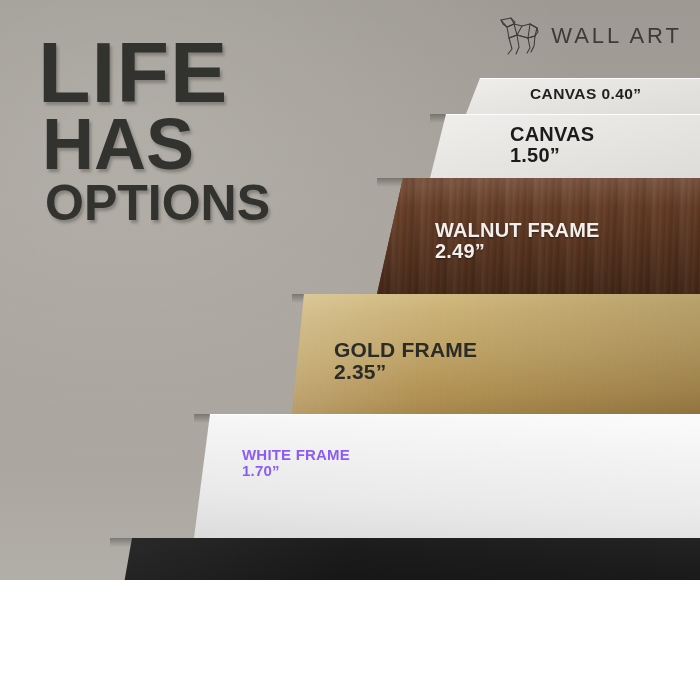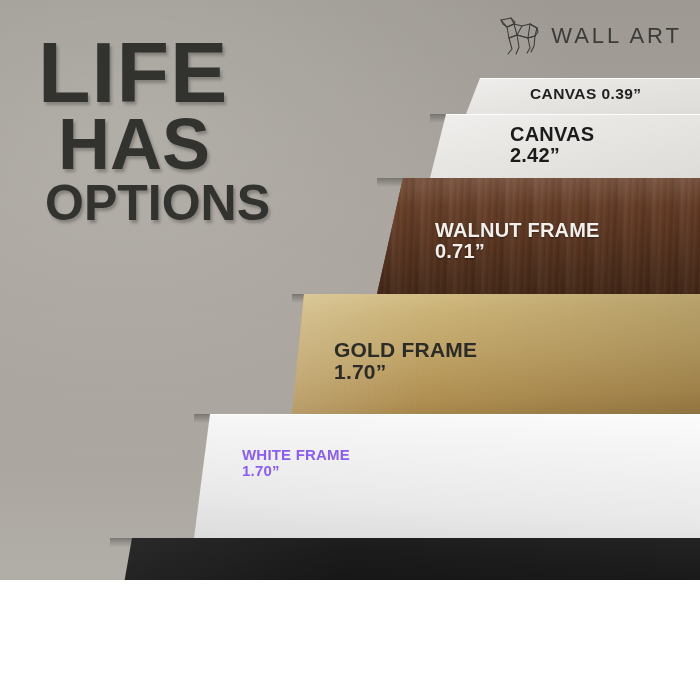--- a/index.html
+++ b/index.html
@@ -51,21 +51,21 @@
     left: 38px;
     top: 36px;
     color: #32322f;
     font-weight: bold;
     letter-spacing: -0.5px;
     line-height: 0.86;
     text-shadow: 2px 3px 3px rgba(70,67,62,0.40);
     white-space: nowrap;
   }
   .headline .l1 { display:block; font-size: 86px; letter-spacing: 1px; }
-  .headline .l2 { display:block; font-size: 72px; margin-left: 20px; margin-top: 4px; letter-spacing: 0px;}
+  .headline .l2 { display:block; font-size: 72px; margin-left: 4px; margin-top: 4px; letter-spacing: 0px;}
   .headline .l3 { display:block; font-size: 50px; margin-left: 7px; margin-top: 6px; letter-spacing: 0px;}
 
   
   .brand {
     position: absolute;
     right: 18px;
     top: 16px;
     display: flex;
     align-items: center;
     gap: 8px;
@@ -260,39 +260,39 @@
   </div>
 
   <div class="slab-shadow" style="left:430px; top:114px; width:270px;"></div>
   <div class="slab-shadow" style="left:377px; top:178px; width:323px;"></div>
   <div class="slab-shadow" style="left:292px; top:294px; width:408px;"></div>
   <div class="slab-shadow" style="left:194px; top:414px; width:506px;"></div>
   <div class="slab-shadow" style="left:110px; top:538px; width:590px;"></div>
 
   <div class="slab" id="panel-canvas-075">
     <div class="face"></div>
-    <div class="label">CANVAS  0.39”</div>
+    <div class="label">CANVAS  0.40”</div>
   </div>
 
   <div class="slab" id="panel-canvas-150">
     <div class="face"></div>
     <div class="label">CANVAS
-2.42”</div>
+1.50”</div>
   </div>
 
   <div class="slab" id="panel-walnut">
     <div class="face"></div>
     <div class="label">WALNUT FRAME
-0.71”</div>
+2.49”</div>
   </div>
 
   <div class="slab" id="panel-gold">
     <div class="face"></div>
     <div class="label">GOLD FRAME
-1.70”</div>
+2.35”</div>
   </div>
 
   <div class="slab" id="panel-white">
     <div class="face"></div>
     <div class="label">WHITE FRAME
 1.70”</div>
   </div>
 
   <div class="slab" id="panel-black">
     <div class="face"></div>

